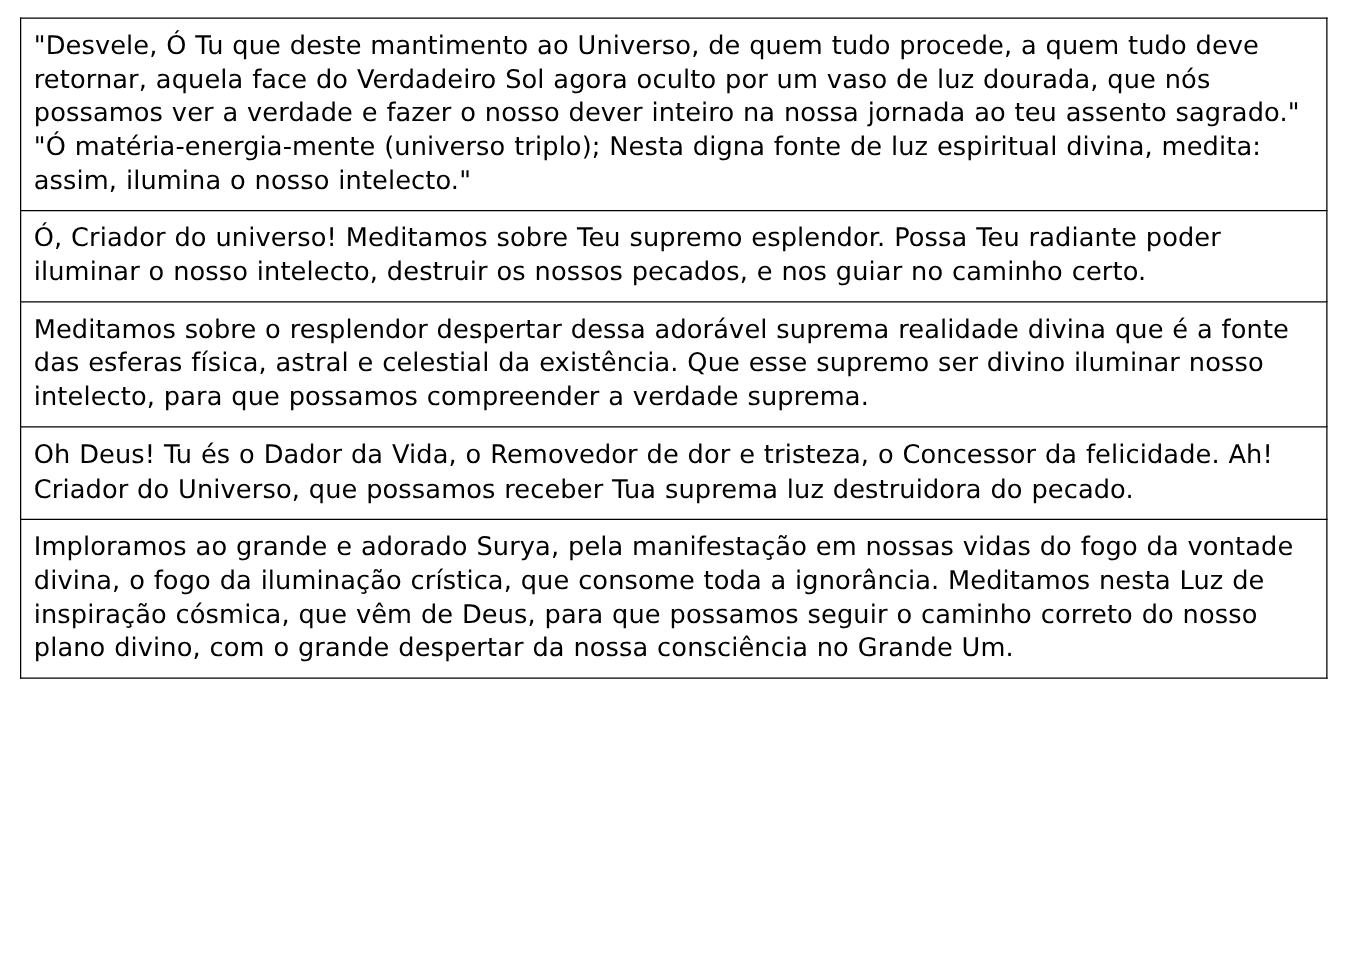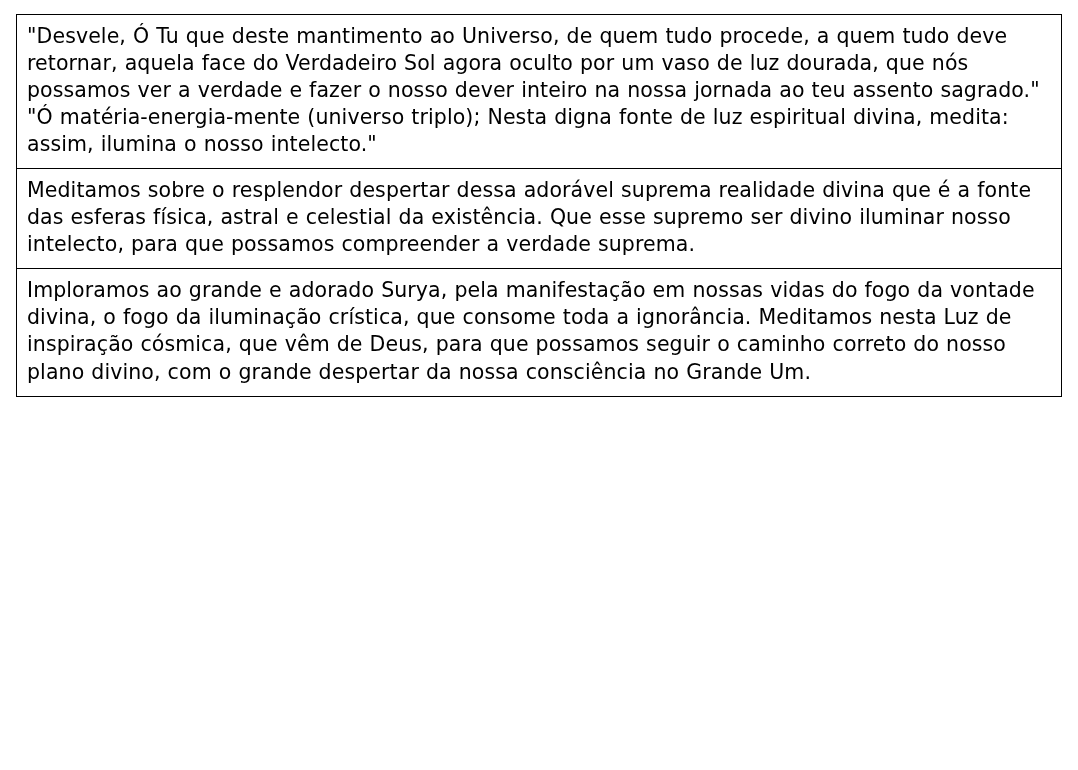--- a/index.html
+++ b/index.html
@@ -56,27 +56,37 @@
   <table class="quote-table">
     <tbody>
 
       <tr>
         <td>
           <p class="para">"Desvele, Ó Tu que deste mantimento ao Universo, de quem tudo procede, a quem tudo deve retornar, aquela face do Verdadeiro Sol agora oculto por um vaso de luz dourada, que nós possamos ver a verdade e fazer o nosso dever inteiro na nossa jornada ao teu assento sagrado."</p>
           <p class="para">"Ó matéria-energia-mente (universo triplo); Nesta digna fonte de luz espiritual divina, medita: assim, ilumina o nosso intelecto."</p>
         </td>
       </tr>
 
+      <tr>
+        <td>
+          <p class="para">Ó, Criador do universo! Meditamos sobre Teu supremo esplendor. Possa Teu radiante poder iluminar o nosso intelecto, destruir os nossos pecados, e nos guiar no caminho certo.</p>
+        </td>
+      </tr>
 
       <tr>
         <td>
           <p class="para">Meditamos sobre o resplendor despertar dessa adorável suprema realidade divina que é a fonte das esferas física, astral e celestial da existência. Que esse supremo ser divino iluminar nosso intelecto, para que possamos compreender a verdade suprema.</p>
         </td>
       </tr>
 
+      <tr>
+        <td>
+          <p class="para">Oh Deus! Tu és o Dador da Vida, o Removedor de dor e tristeza, o Concessor da felicidade. Ah! Criador do Universo, que possamos receber Tua suprema luz destruidora do pecado.</p>
+        </td>
+      </tr>
 
       <tr>
         <td>
           <p class="para">Imploramos ao grande e adorado Surya, pela manifestação em nossas vidas do fogo da vontade divina, o fogo da iluminação crística, que consome toda a ignorância. Meditamos nesta Luz de inspiração cósmica, que vêm de Deus, para que possamos seguir o caminho correto do nosso plano divino, com o grande despertar da nossa consciência no Grande Um.</p>
         </td>
       </tr>
 
     </tbody>
   </table>
 </div>

